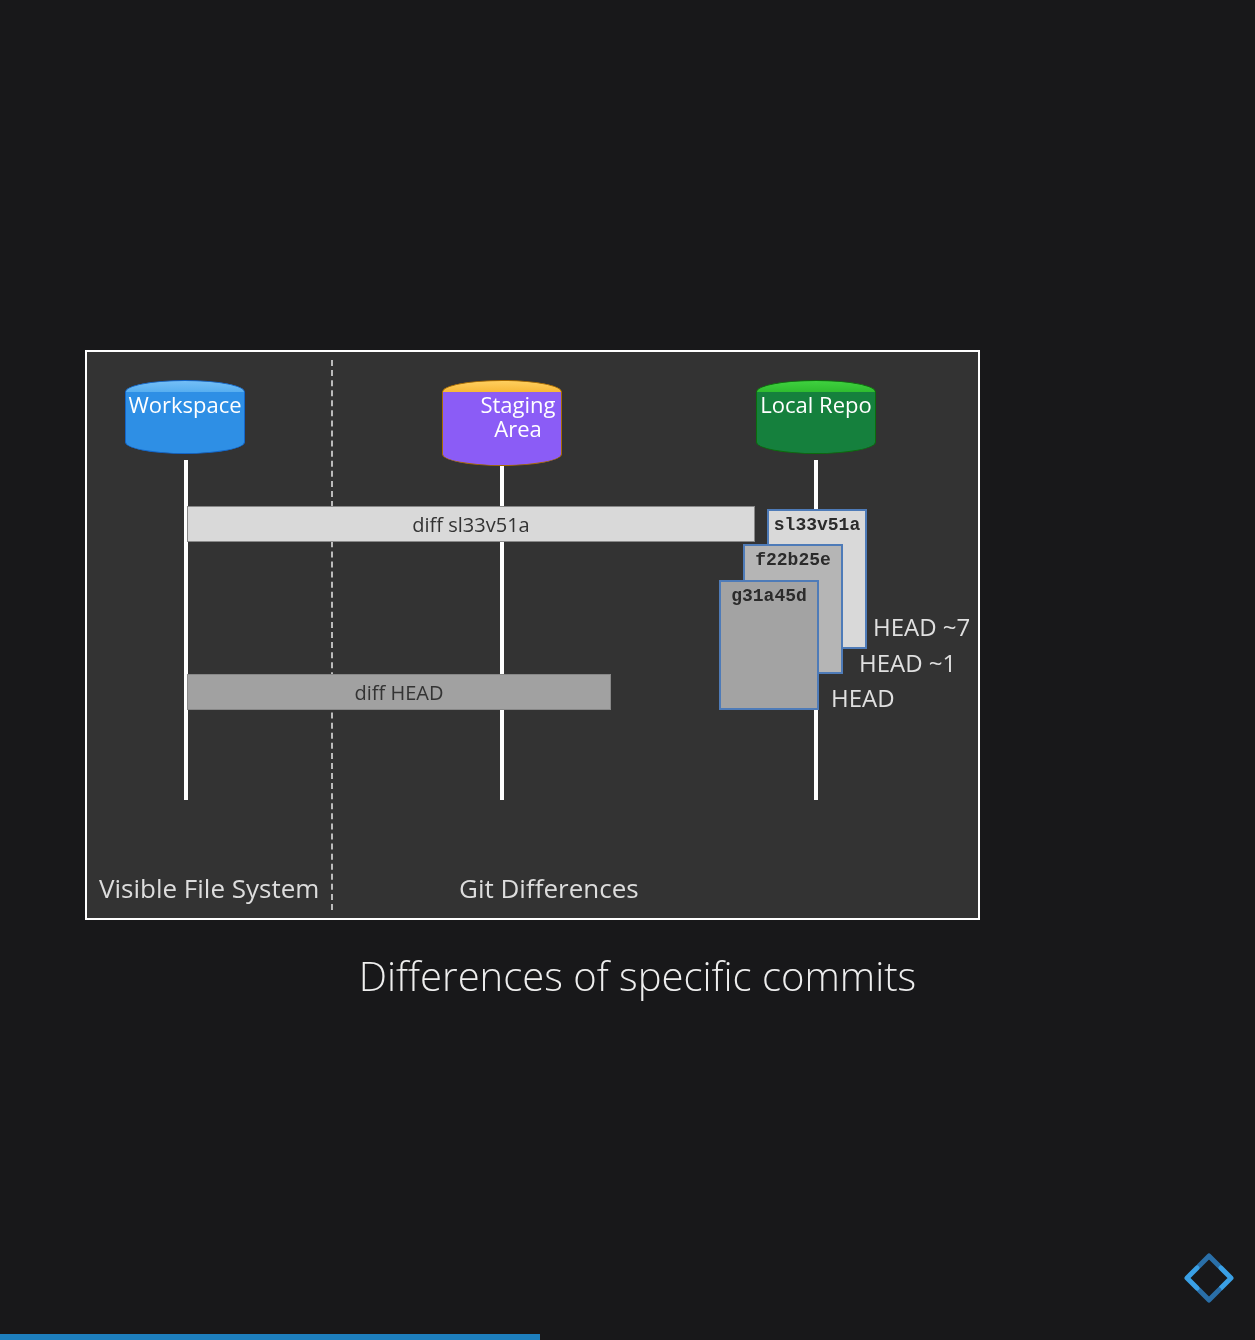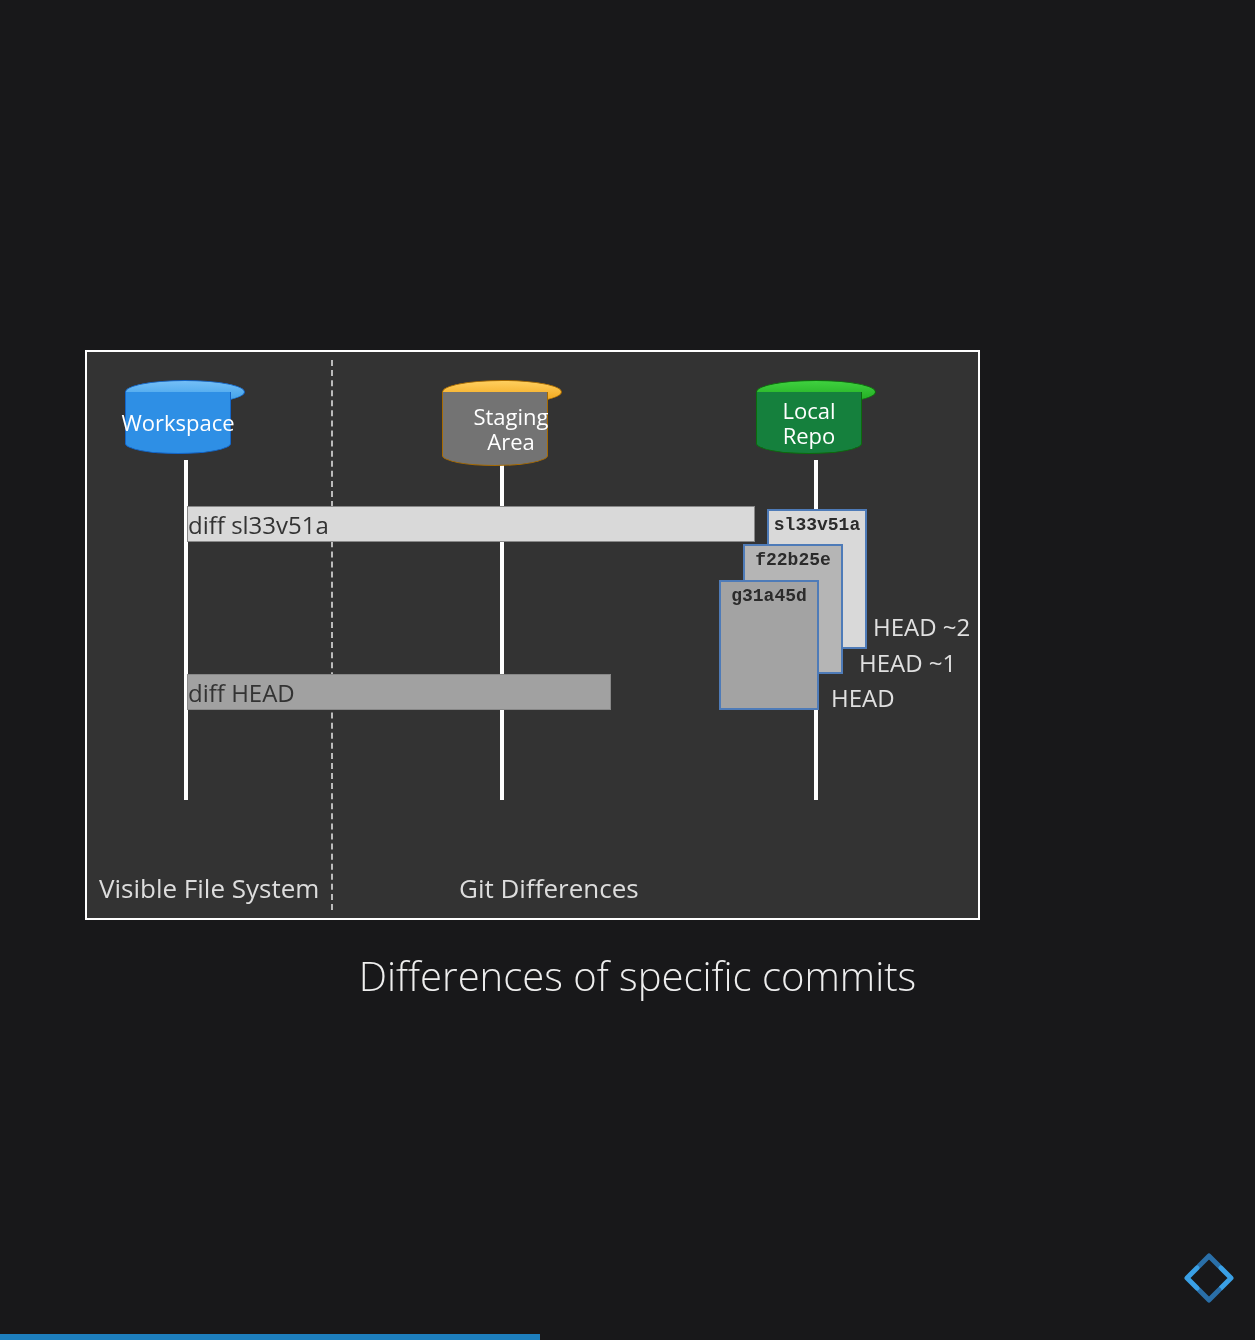--- a/index.html
+++ b/index.html
@@ -7,38 +7,38 @@
   .slide { position: relative; width: 1255px; height: 1340px; }
   .title { position: absolute; top: 205px; left: 0; right: 0; text-align: center; color: #fff; font-size: 68px; font-weight: 700; letter-spacing: 1px; }
   .frame { position: absolute; left: 85px; top: 350px; width: 895px; height: 570px; border: 2px solid #fff; background: #333333; }
   .section-label { position: absolute; bottom: 12px; color: #ddd; font-size: 26px; font-weight: 400; margin-top: 24px; }
   .section-label.left { left: 12px; }
   .section-label.right { left: 372px; }
   .dashed-divider { position: absolute; left: 244px; top: 8px; bottom: 8px; border-left: 2px dashed #bbb; }
 
   .cyl { position: absolute; width: 120px; text-align: center; }
   .cyl .top-ell { width: 120px; height: 24px; border-radius: 50%; position: absolute; top: 0; left: 0; }
-  .cyl .body { width: 106px; position: absolute; top: 12px; left: 0; border-radius: 0 0 60px 60px / 0 0 12px 12px; display: flex; align-items: center; justify-content: center; }
+  .cyl .body { width: 120px; position: absolute; top: 12px; left: 0; border-radius: 0 0 60px 60px / 0 0 12px 12px; display: flex; justify-content: center; }
   .cyl .body span { color: #fff; font-size: 22px; line-height: 1.1; text-align: center; }
 
   .cyl-workspace .top-ell { background: linear-gradient(#74bff7,#3a9ee8); border: 1px solid #1366c9; }
   .cyl-workspace .body { height: 62px; background: #2e8fe5; border: 1px solid #1366c9; border-top: none; }
 
   .cyl-staging .top-ell { background: linear-gradient(#ffcf5e,#f0a214); border: 1px solid #a76a00; }
-  .cyl-staging .body { height: 74px; background: #737373; border: 1px solid #a76a00; border-top: none; padding-left: 32px; }
+  .cyl-staging .body { height: 74px; background: #8b5cf6; border: 1px solid #a76a00; border-top: none; padding-left: 32px; }
 
   .cyl-local .top-ell { background: linear-gradient(#3fd13f,#1fa81f); border: 1px solid #0c6b0c; }
   .cyl-local .body { height: 62px; background: #15803d; border: 1px solid #0c6b0c; border-top: none; }
 
   .lifeline { position: absolute; width: 4px; background: #fff; }
   .lifeline.ws { left: 97px; top: 108px; height: 340px; }
   .lifeline.sa { left: 413px; top: 108px; height: 340px; }
   .lifeline.lr { left: 727px; top: 108px; height: 340px; }
 
-  .bar { position: absolute; height: 36px; display: flex; align-items: center; justify-content: flex-start; font-size: 24px; color: #333; border: 1.5px solid #888; }
+  .bar { position: absolute; height: 36px; display: flex; align-items: center; justify-content: center; font-size: 20px; color: #333; border: 1.5px solid #888; }
   .bar.light { background: #d9d9d9; }
   .bar.dark  { background: #a1a1a1; }
 
   .commit-card { position: absolute; width: 100px; border: 2px solid #4e7bb8; background: #a8a8a8; padding-top: 4px; font-family: "Courier New", monospace; font-weight: 700; font-size: 18px; color: #2b2b2b; text-align: center; }
   .commit-card.c1 { background: #d9d9d9; }
   .commit-card.c2 { background: #b5b5b5; }
   .commit-card.c3 { background: #a3a3a3; }
 
   .head-label { position: absolute; color: #e0e0e0; font-size: 24px; }
 
@@ -100,21 +100,21 @@
     <div class="commit-card c1" style="left:680px; top:157px; height:140px;">
       <div>sl33v51a</div>
     </div>
     <div class="commit-card c2" style="left:656px; top:192px; height:130px;">
       <div>f22b25e</div>
     </div>
     <div class="commit-card c3" style="left:632px; top:228px; height:130px;">
       <div>g31a45d</div>
     </div>
 
-    <div class="head-label" style="left:786px; top:258px;">HEAD ~2</div>
+    <div class="head-label" style="left:786px; top:258px;">HEAD ~7</div>
     <div class="head-label" style="left:772px; top:294px;">HEAD ~1</div>
     <div class="head-label" style="left:744px; top:329px;">HEAD</div>
 
   </div>
 
   <div class="caption">Differences of specific commits</div>
 
   <div class="nav">
     <svg viewBox="0 0 68 68">
       <polyline points="24,22 34,12 44,22" style="stroke:#2a6fa8"></polyline>

